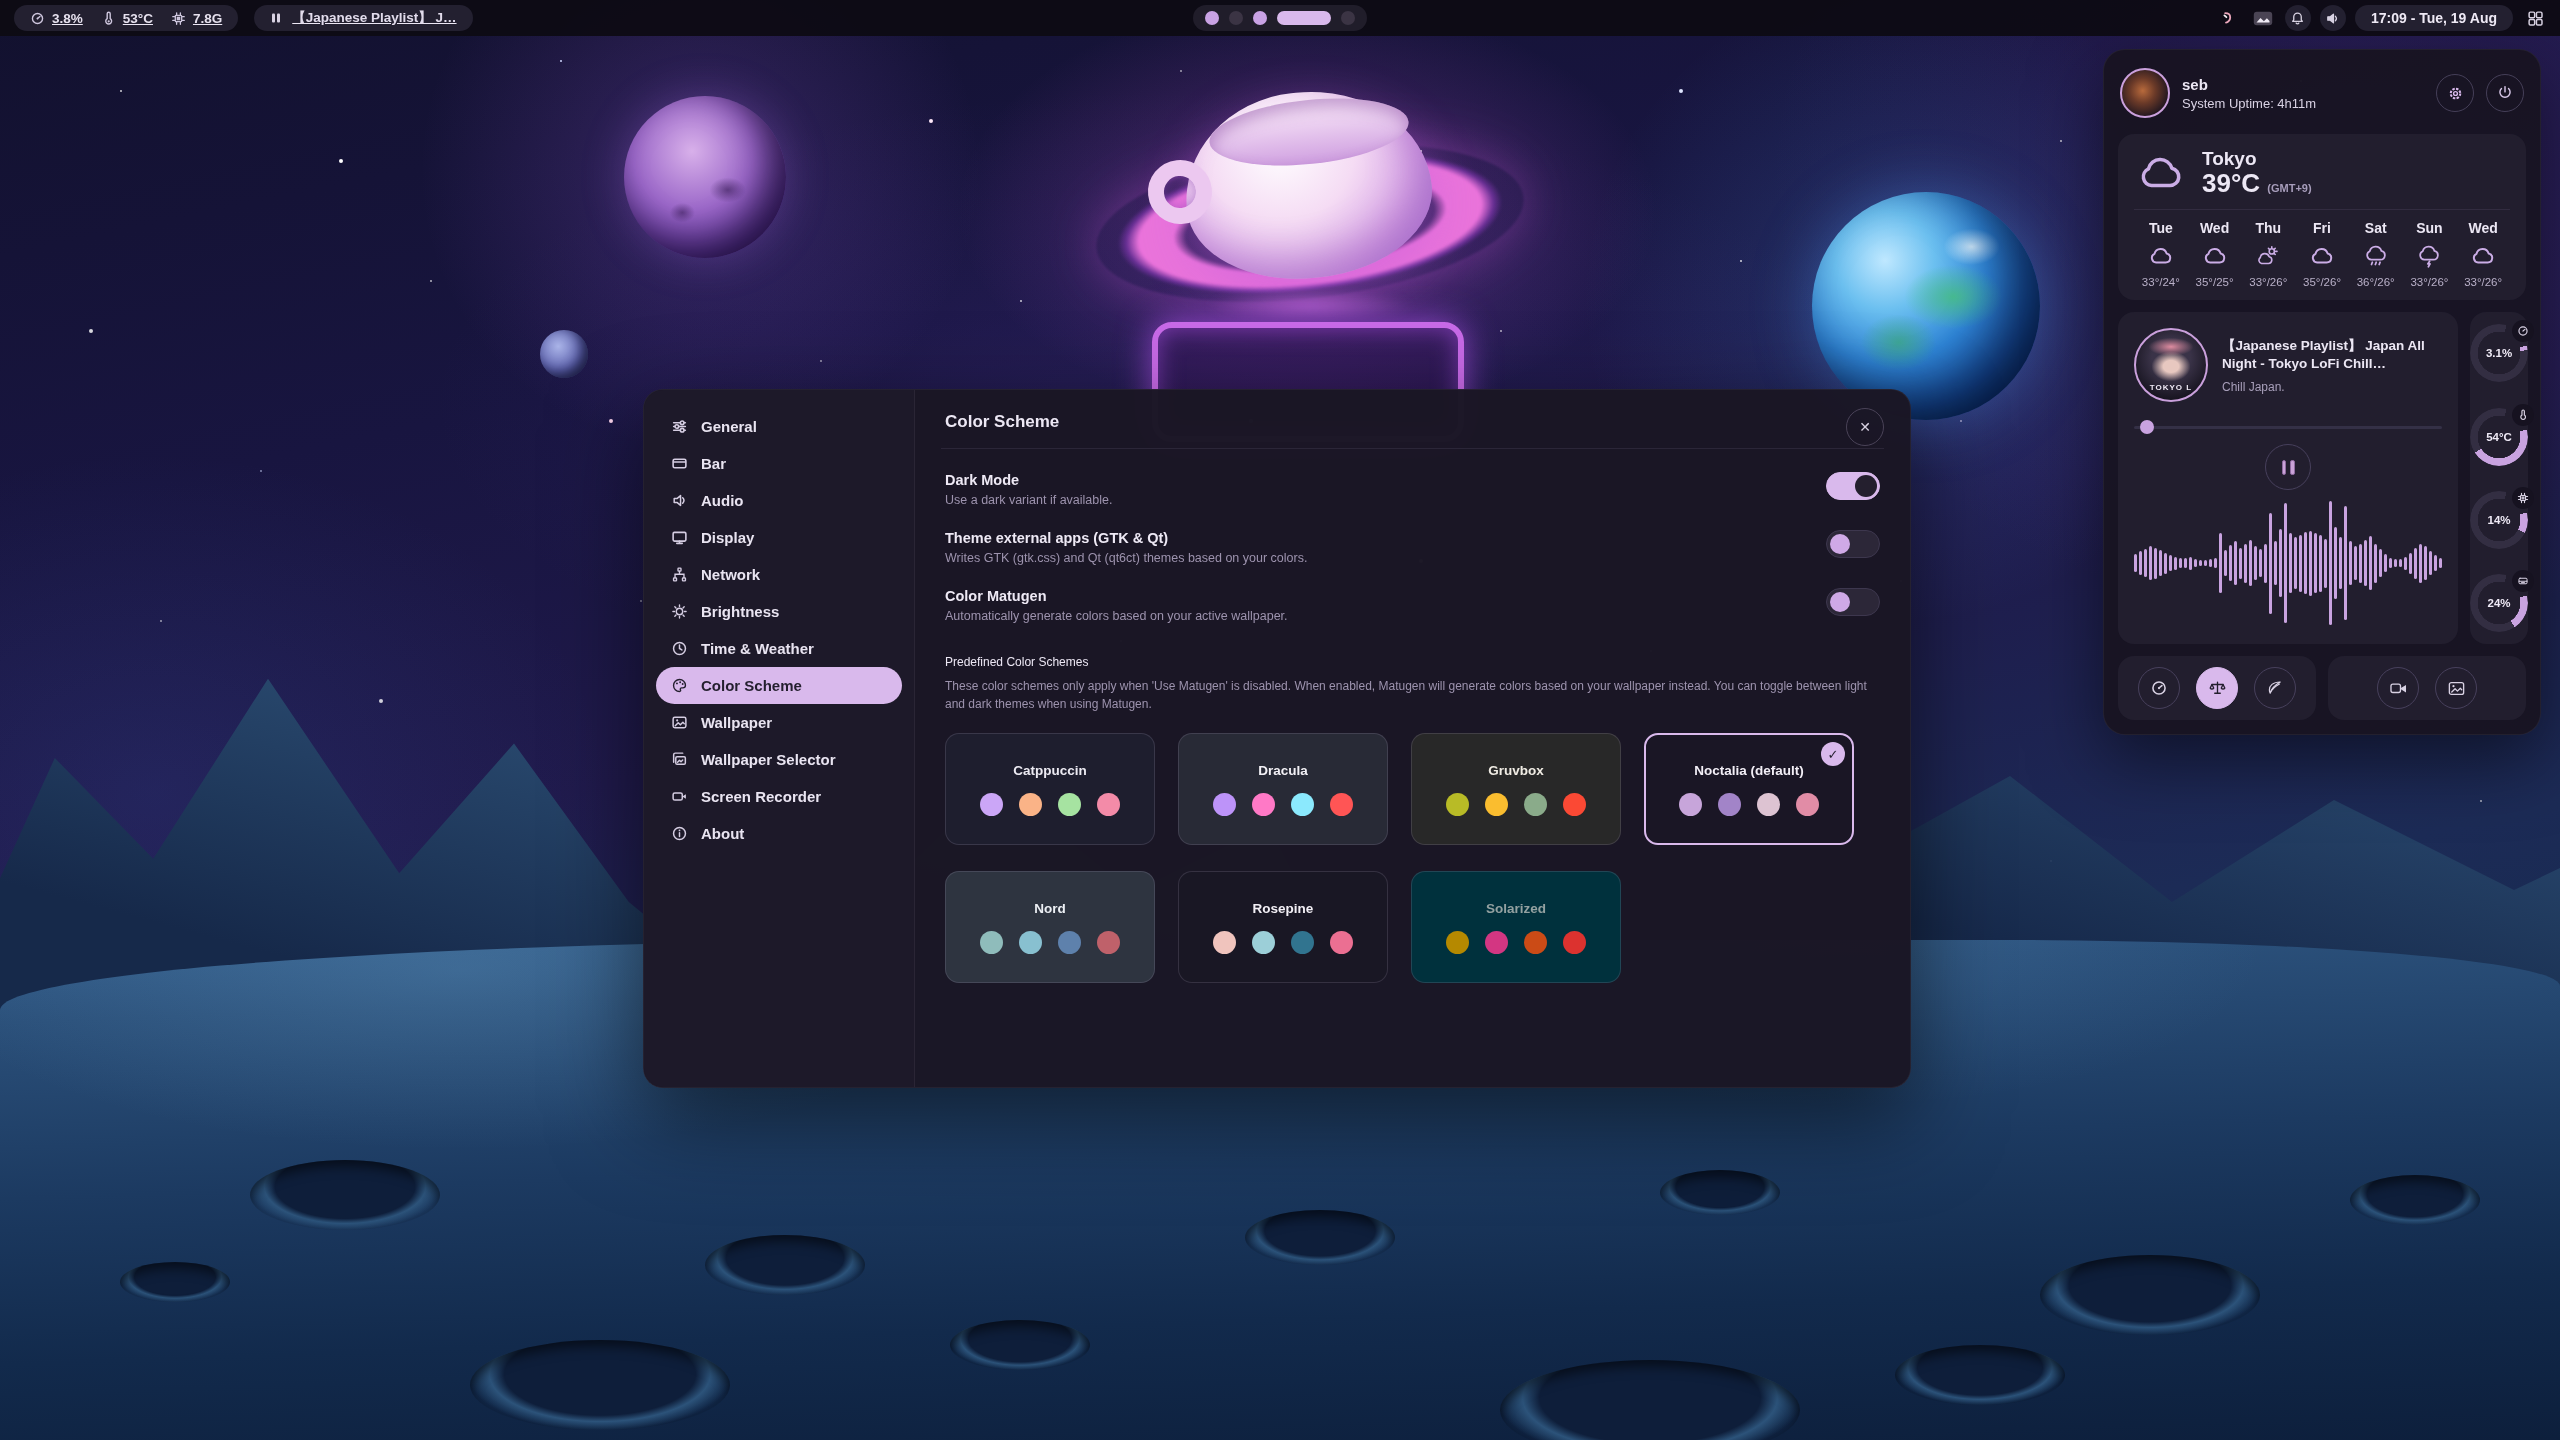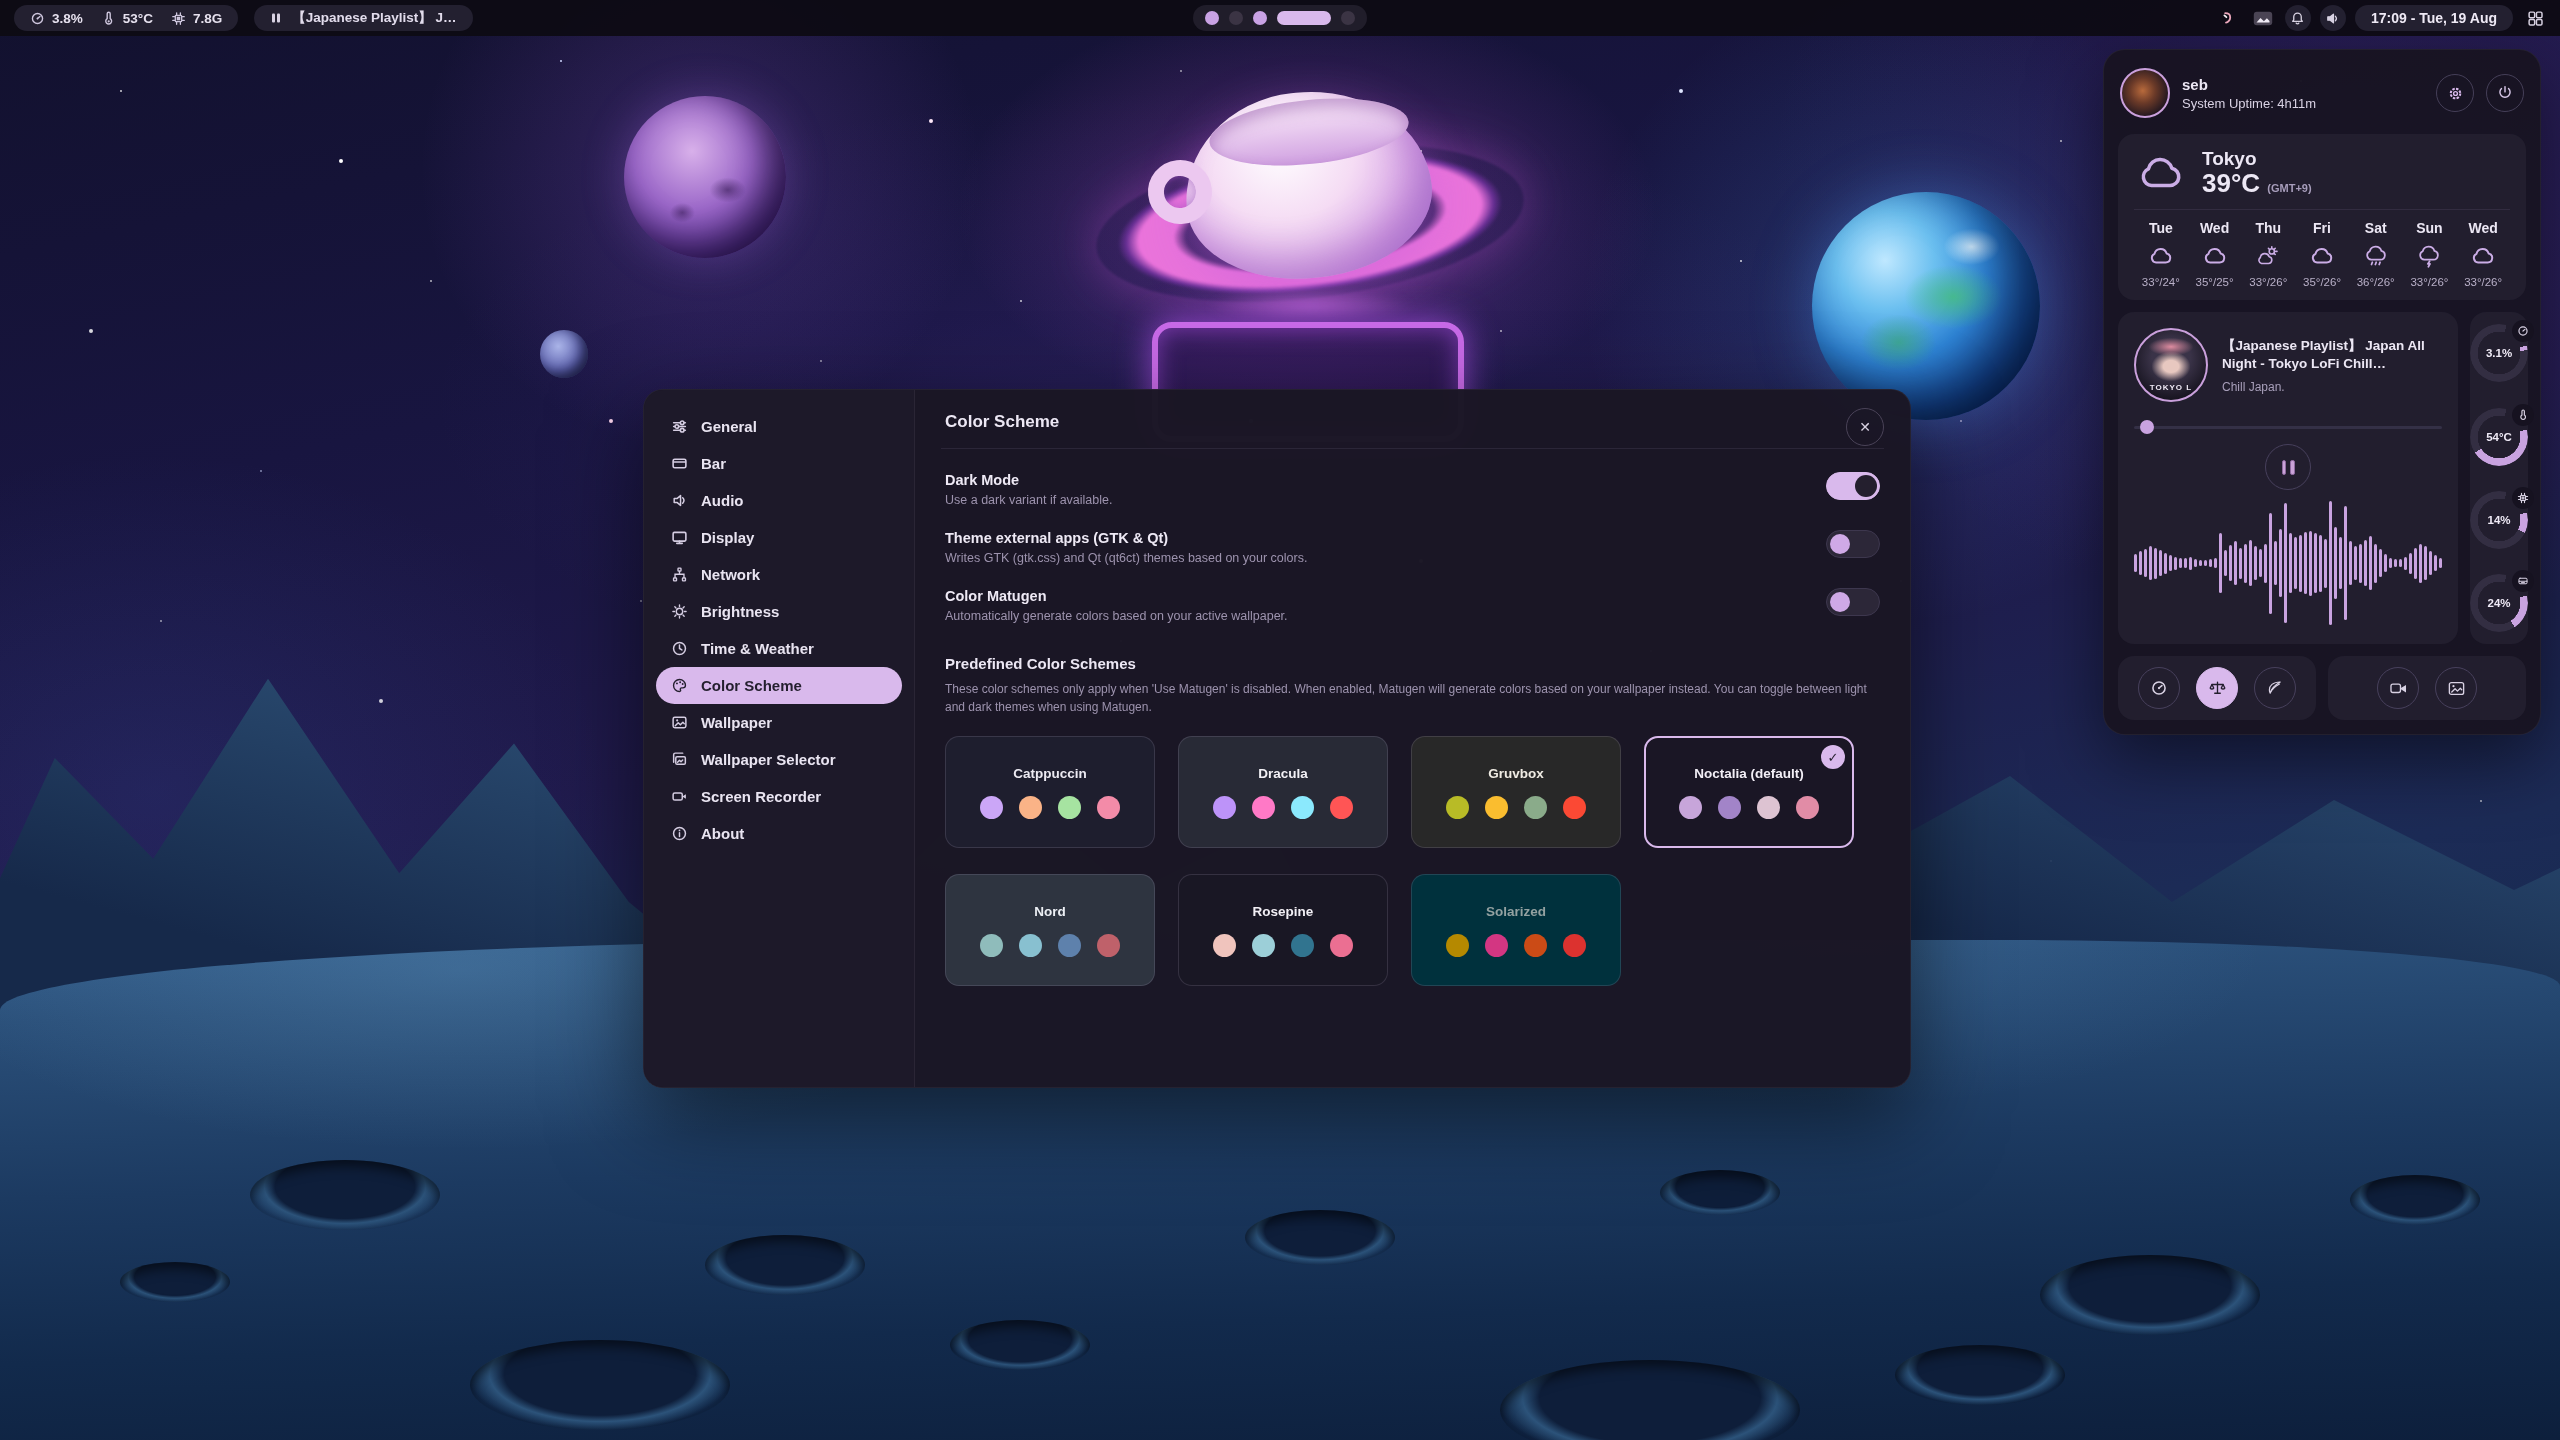--- a/index.html
+++ b/index.html
@@ -80,21 +80,21 @@
       radial-gradient(700px 260px at 72% 2%, rgba(100,160,210,.16), transparent 60%),
       linear-gradient(178deg, #335d8a 0%, #2a4f79 14%, #1c3a61 44%, #122a4c 72%, #0d1f3c 100%);
     border-radius:38% 22% 0 0/70px 46px 0 0;}
   .crater{position:absolute;border-radius:50%;
     background:radial-gradient(ellipse at 50% 38%, #0e1e3a 52%, #2c537a 60%, rgba(44,83,122,0) 72%);
     box-shadow:inset 0 6px 12px rgba(0,0,0,.55);}
   
   #topbar{position:absolute;left:0;top:0;width:2560px;height:36px;background:rgba(13,11,19,.94);
     display:flex;align-items:center;z-index:20;}
   .pill{height:26px;border-radius:13px;background:#232030;display:flex;align-items:center;padding:0 16px;}
-  .tb-left{display:flex;align-items:center;gap:16px;margin-left:14px;}
+  .tb-left{display:flex;align-items:center;gap:16px;margin-left:14px;text-decoration:underline;}
   .stat{display:flex;align-items:center;gap:7px;font-size:13.5px;font-weight:bold;color:#e6e1ee;}
   .stat svg{color:#cfc7de;}
   .tb-media{gap:10px;font-size:13.5px;font-weight:bold;color:#e2dcec;}
   .tb-center{position:absolute;left:50%;top:5px;transform:translateX(-50%);}
   .ws{gap:10px;padding:0 12px;background:#201d2a;}
   .ws i{display:block;width:14px;height:14px;border-radius:7px;background:#3b3444;}
   .ws i.on{background:#c9a2e4;}
   .ws i.pillon{width:54px;background:#d9b9ec;}
   .tb-right{margin-left:auto;display:flex;align-items:center;gap:9px;margin-right:12px;}
   .tb-ic{width:26px;height:26px;border-radius:50%;background:#232030;display:flex;align-items:center;justify-content:center;color:#d8d2e2;}
@@ -115,21 +115,21 @@
     border:1.5px solid #4a4358;display:flex;align-items:center;justify-content:center;font-size:14px;color:#d8d2e2;}
   .sw-div{height:1px;background:#2b2638;margin:16px -4px 0 -4px;}
   .row{display:flex;justify-content:space-between;align-items:flex-start;margin-top:23px;}
   .row h4{font-size:14.5px;font-weight:bold;color:#eee9f5;}
   .row p{font-size:12.5px;color:var(--dim);margin-top:5px;}
   .toggle{width:54px;height:28px;border-radius:14px;background:#2c2738;border:1px solid #3d374e;position:relative;flex:none;}
   .toggle b{position:absolute;top:3px;left:3px;width:20px;height:20px;border-radius:50%;background:#cfa9e6;}
   .toggle.on{background:var(--accent);border-color:var(--accent);}
   .toggle.on b{left:auto;right:2px;top:2px;width:22px;height:22px;background:#241f2e;}
   .sec{margin-top:32px;}
-  .sec h3{font-size:15px;font-weight:bold;}
+  .sec h3{font-size:12px;font-weight:normal;}
   .sec p{font-size:12px;color:var(--dim);margin-top:8px;line-height:1.5;max-width:1160px;}
   .grid{margin-top:20px;display:grid;grid-template-columns:repeat(4,210px);gap:26px 23px;}
   .card{height:112px;border-radius:14px;border:1px solid rgba(165,155,185,.20);position:relative;
     display:flex;flex-direction:column;align-items:center;justify-content:center;gap:15px;}
   .card h5{font-size:13.5px;font-weight:bold;}
   .dots{display:flex;gap:16px;}
   .dots i{width:23px;height:23px;border-radius:50%;display:block;}
   .card.selected{border:2px solid var(--accent);}
   .badge{position:absolute;top:7px;right:7px;width:24px;height:24px;border-radius:50%;background:var(--accent);
     color:#241f2e;font-size:13px;font-weight:bold;display:flex;align-items:center;justify-content:center;}

